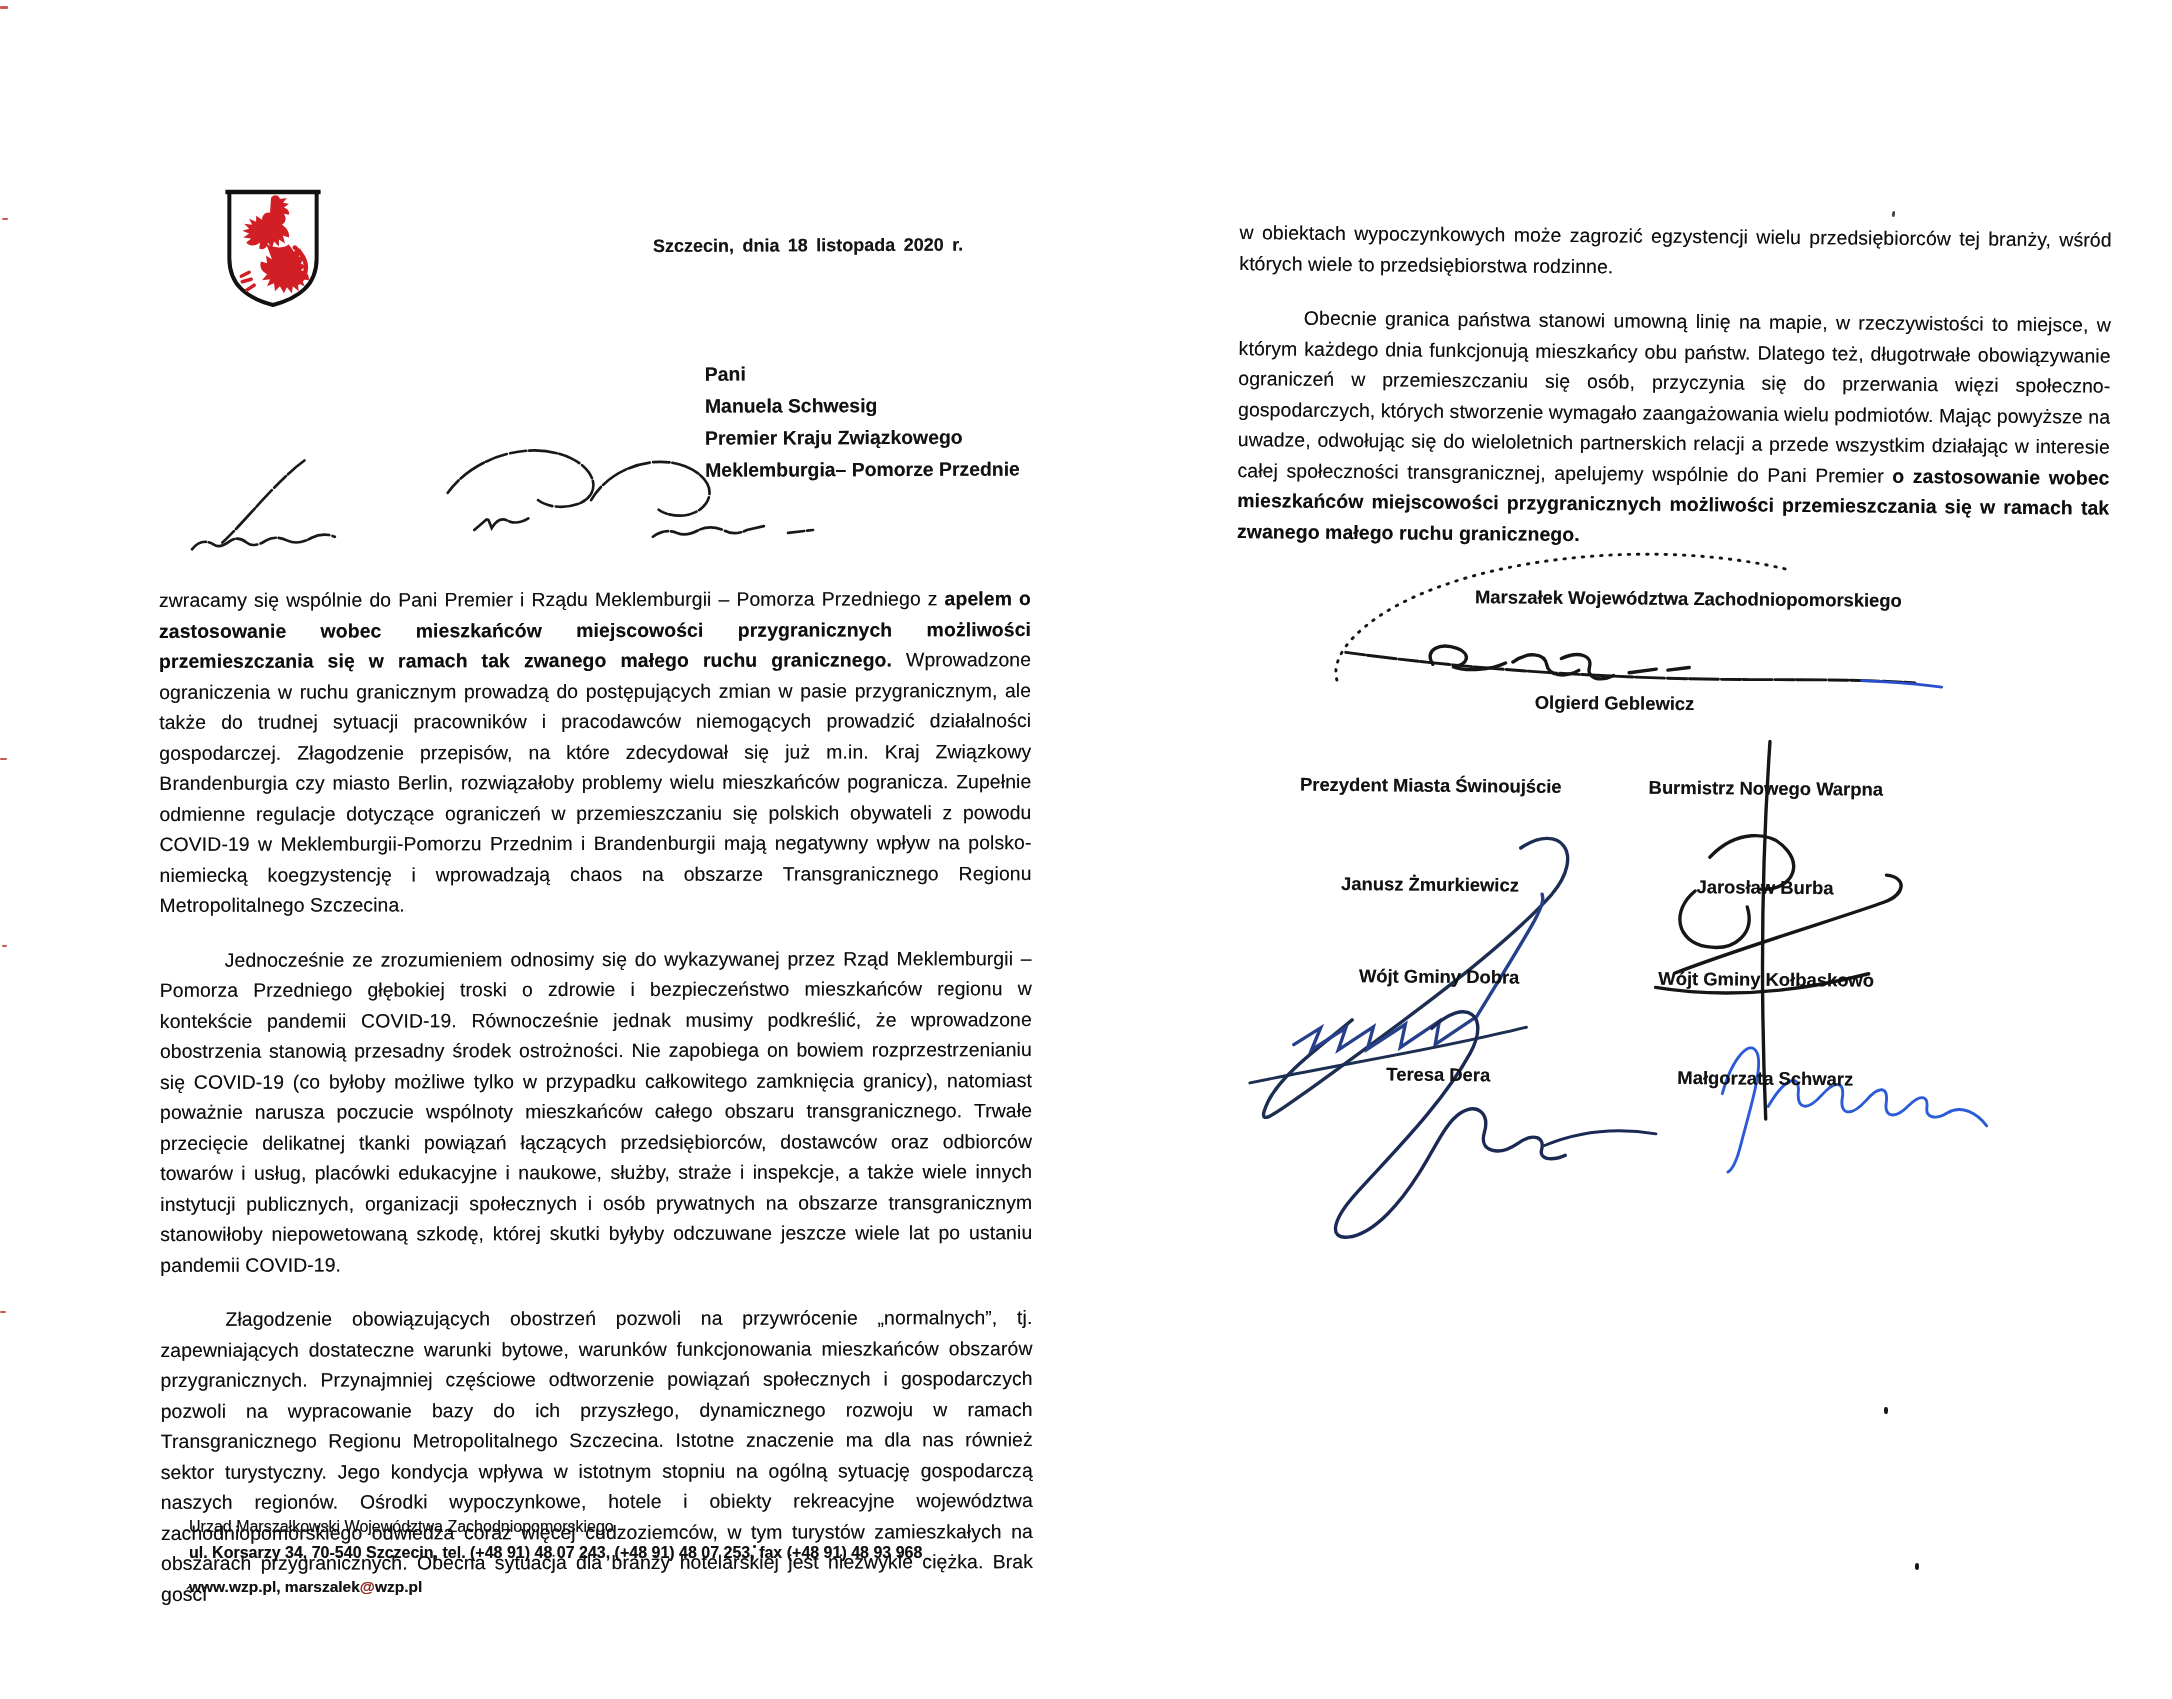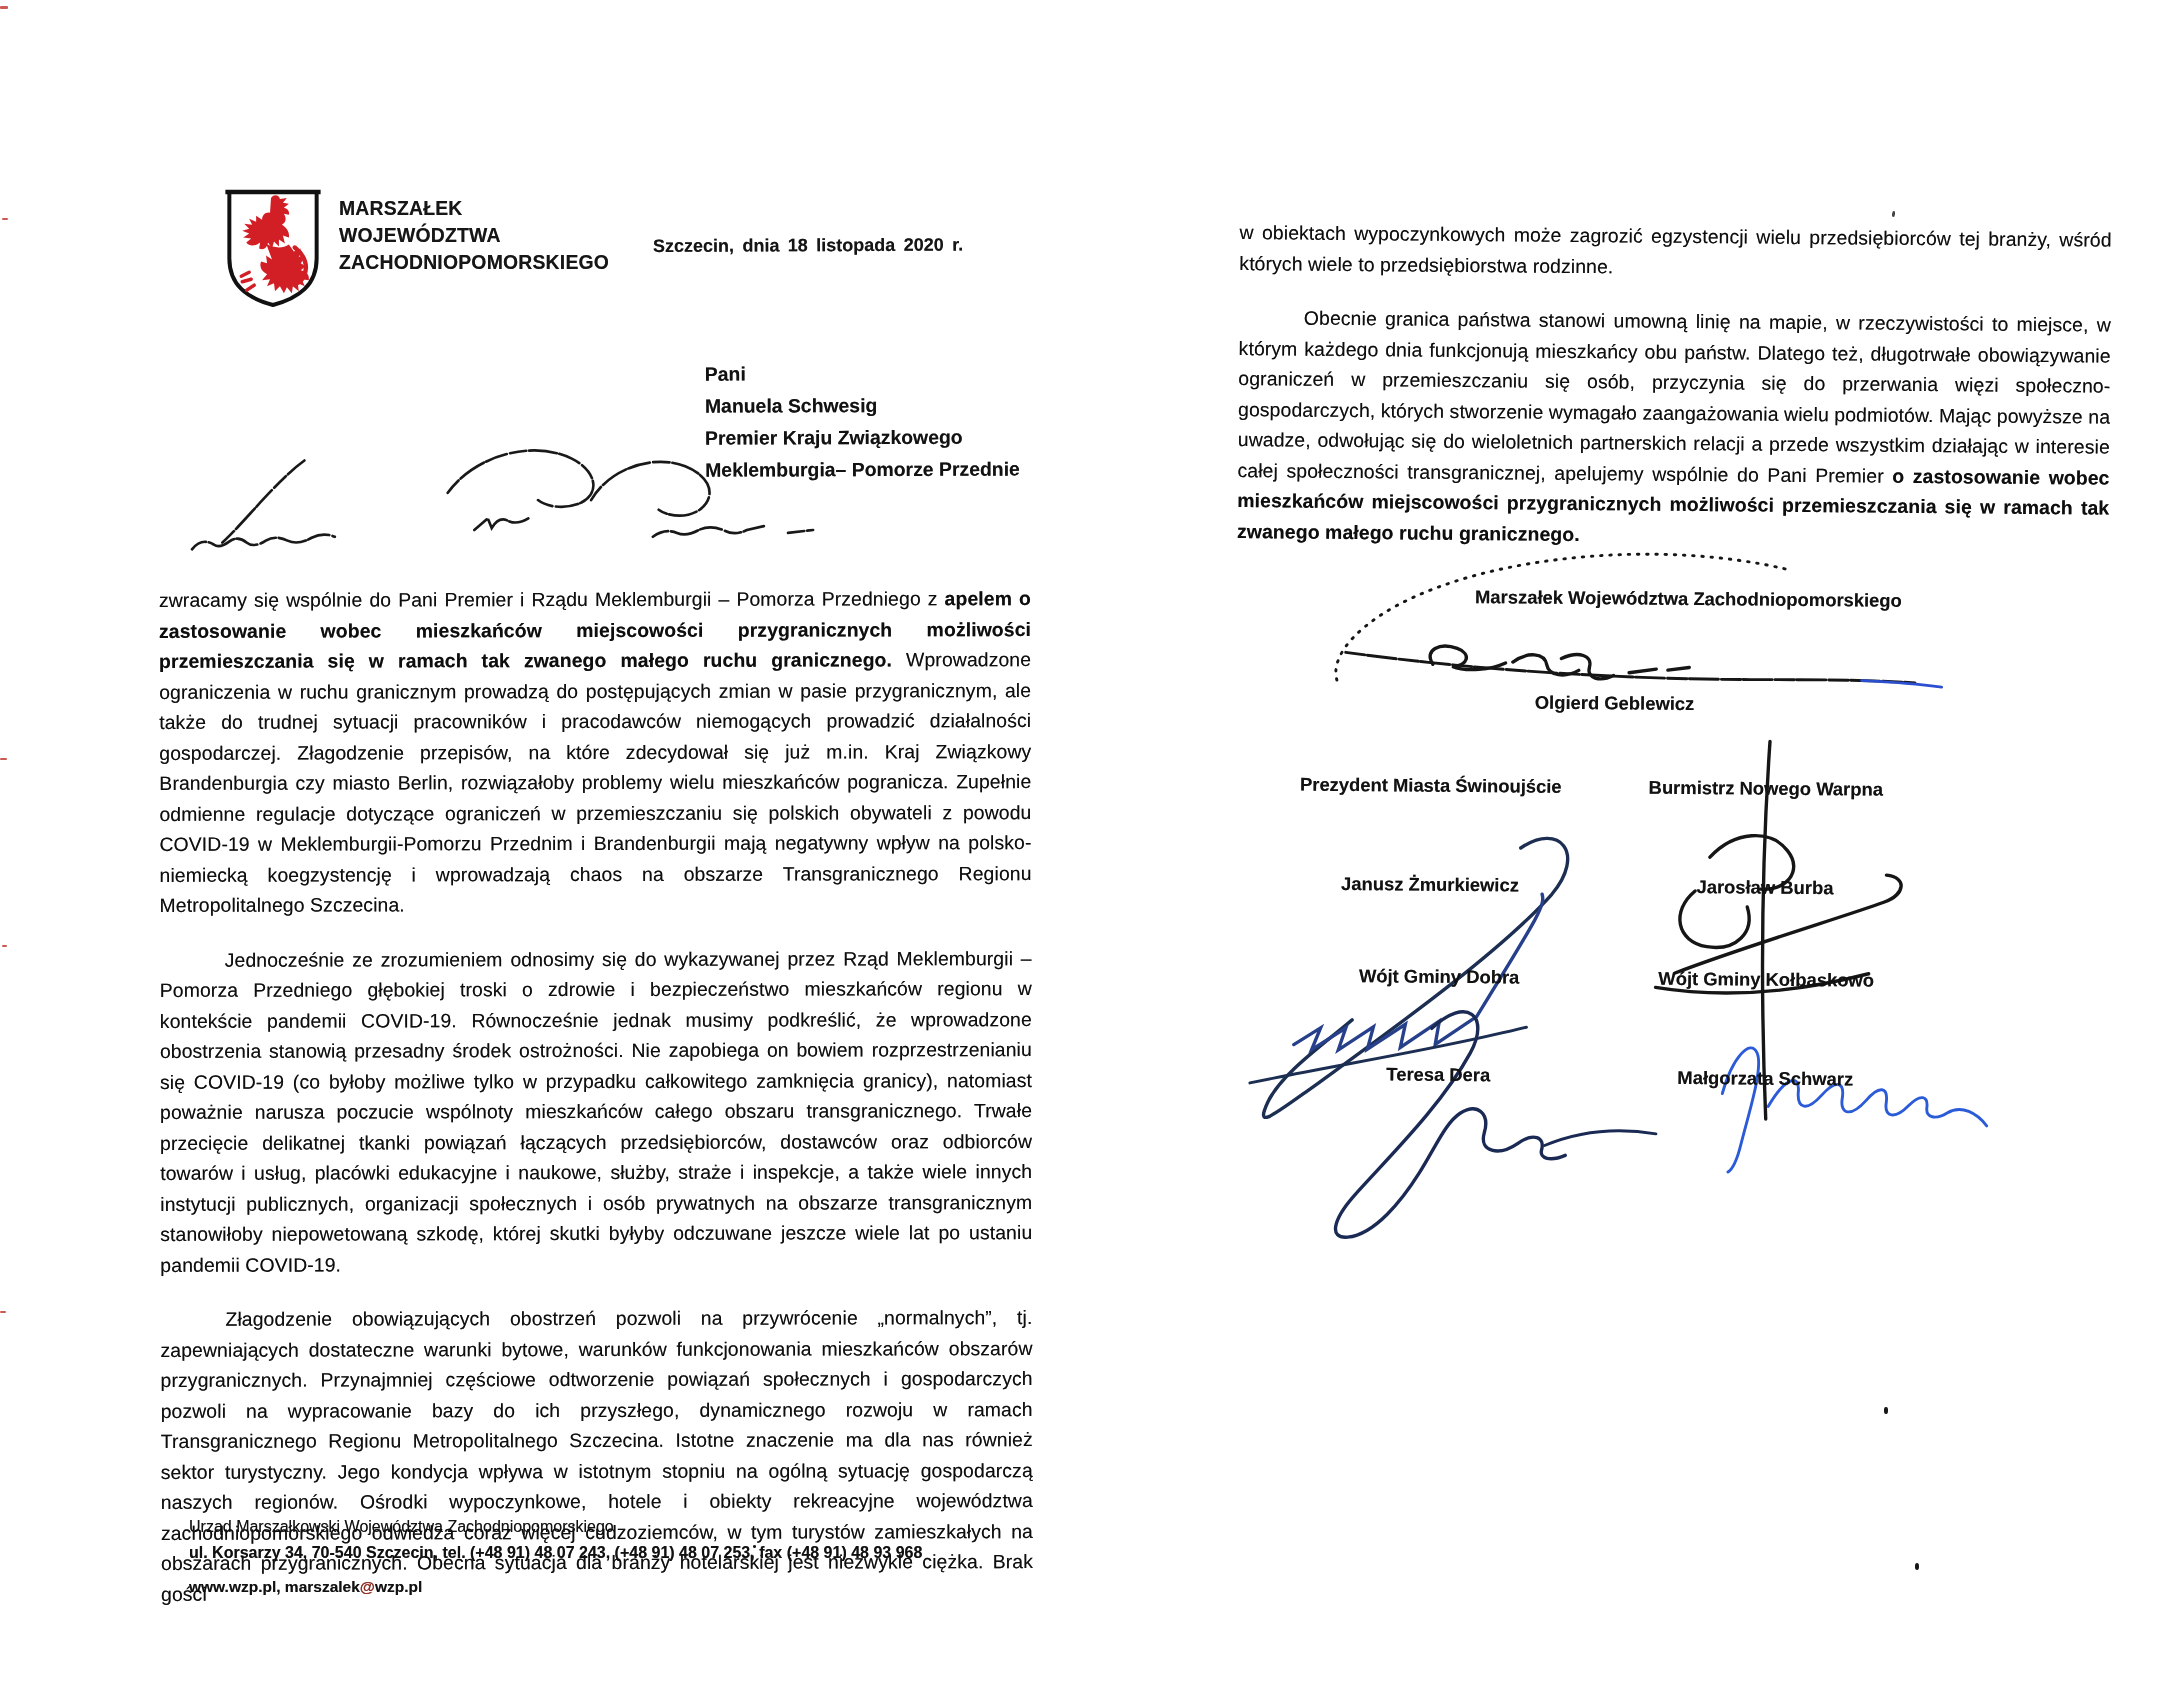--- a/index.html
+++ b/index.html
@@ -70,25 +70,20 @@
       <path d="M86,118 c16,10 34,10 46,2 l10,14 14,-6 -4,16 12,2 -8,12 10,6 -10,8 c12,2 18,10 16,20 l-14,-2 6,14 -14,-6 2,16 -12,-10 -2,14 -10,-12 -6,12 -8,-14 -10,10 -2,-16 -14,6 6,-14 -16,2 10,-12 c-12,-6 -16,-16 -12,-26 l12,4 -2,-16 12,8 z"></path>
     </g>
     <path d="M144,126 c20,16 28,38 18,58 c-7,15 -24,21 -36,12" fill="none" stroke="#d21f26" stroke-width="9" stroke-linecap="round"></path>
     <g stroke="#d21f26" stroke-width="7" stroke-linecap="round">
       <path d="M52,176 l-16,8"></path>
         <path d="M56,190 l-18,5"></path>
         <path d="M62,202 l-15,10"></path>
     </g>
   </svg>
 
-  <div class="orgname soft">
-    <div>MARSZAŁEK</div>
-    <div>WOJEWÓDZTWA</div>
-    <div>ZACHODNIOPOMORSKIEGO</div>
-  </div>
 
   <div class="dateline soft">Szczecin, dnia 18 listopada 2020 r.</div>
 
   <div class="recipient soft">
     <div>Pani</div>
     <div>Manuela Schwesig</div>
     <div>Premier Kraju Związkowego</div>
     <div>Meklemburgia– Pomorze Przednie</div>
   </div>
 

